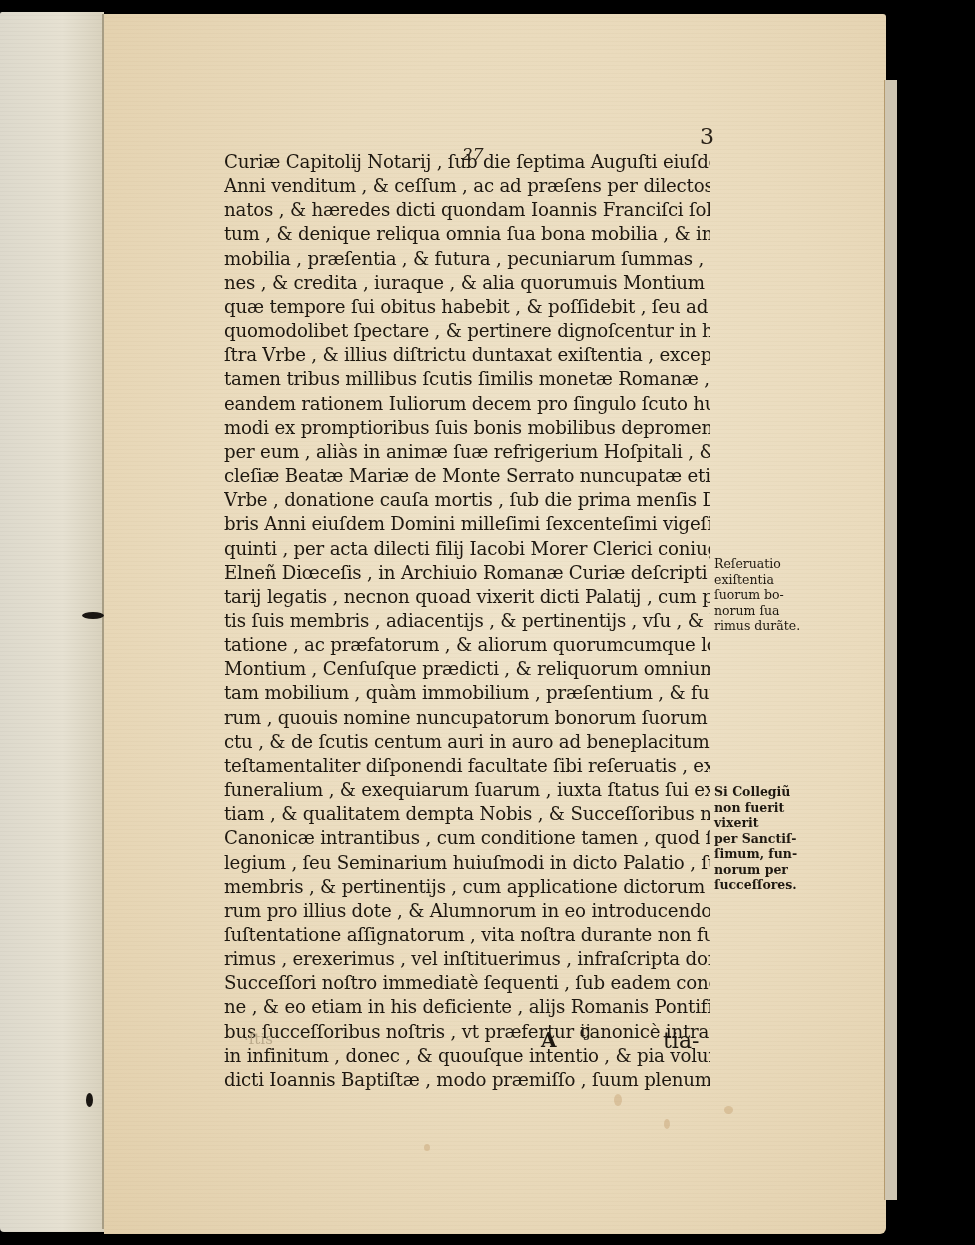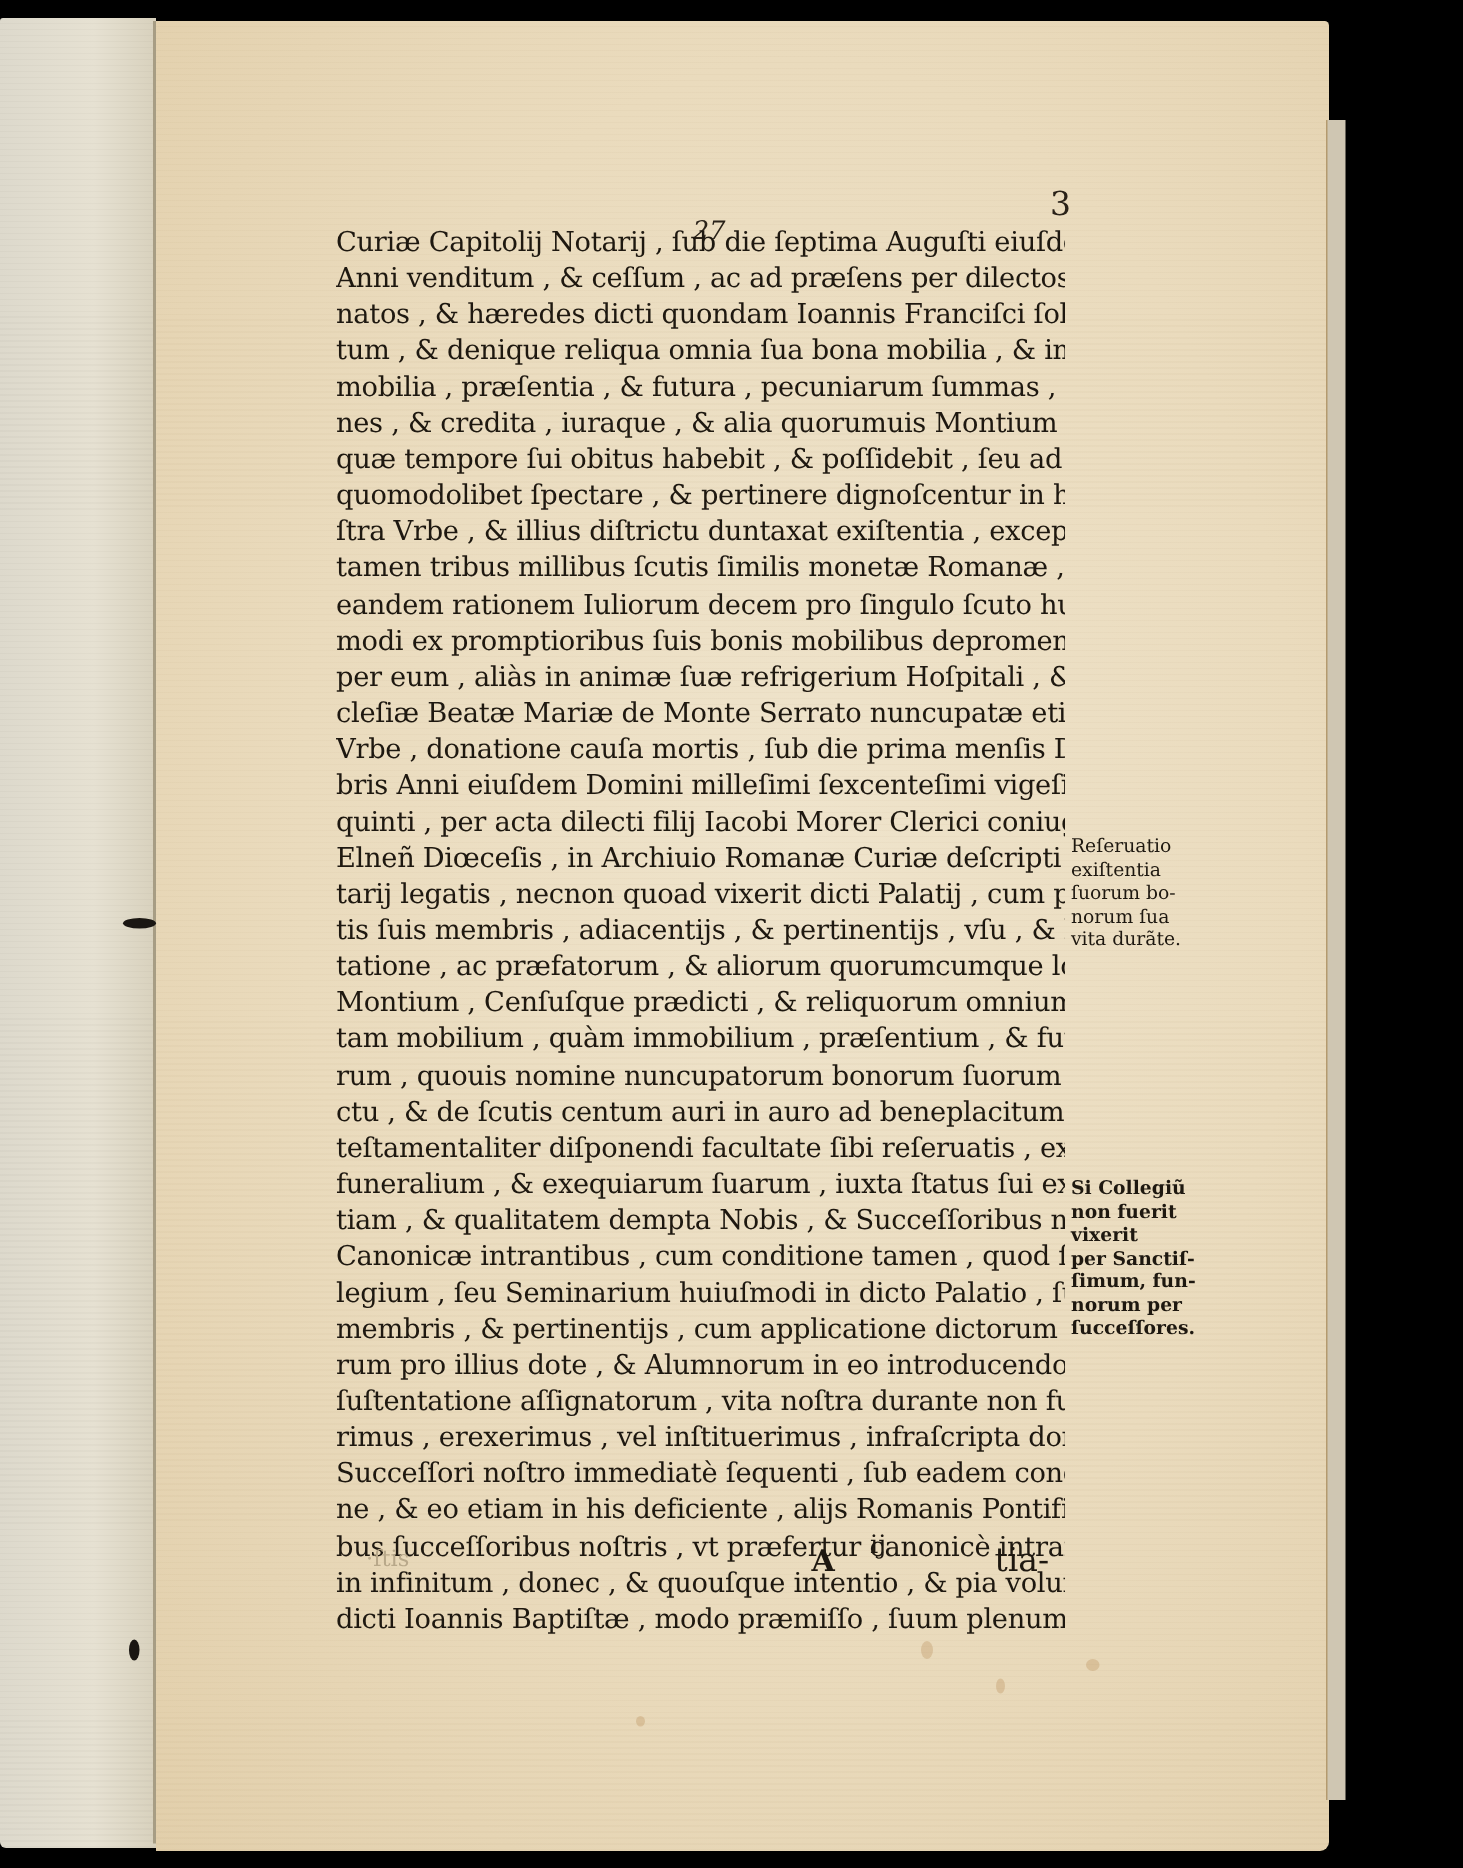--- a/index.html
+++ b/index.html
@@ -138,21 +138,21 @@
     <span class="line">bus ſucceſſoribus noſtris , vt præfertur canonicè intrantibus</span>
     <span class="line">in infinitum , donec , &amp; quouſque intentio , &amp; pia voluntas</span>
     <span class="line">dicti Ioannis Baptiſtæ , modo præmiſſo , ſuum plenum ſor-</span>
   </div>
 
 <div class="marginal-note note-1" id="note-0">
     <span class="line">Reſeruatio</span>
     <span class="line">exiſtentia</span>
     <span class="line">ſuorum bo-</span>
     <span class="line">norum ſua</span>
-    <span class="line">vita durãte.</span>
+    <span class="line">rimus durãte.</span>
   </div>
 <div class="marginal-note note-2" id="note-1">
     <span class="line">Si Collegiũ</span>
     <span class="line">non fuerit</span>
     <span class="line">vixerit</span>
     <span class="line">per Sanctiſ-</span>
     <span class="line">ſimum, fun-</span>
     <span class="line">norum per</span>
     <span class="line">ſucceſſores.</span>
   </div>

